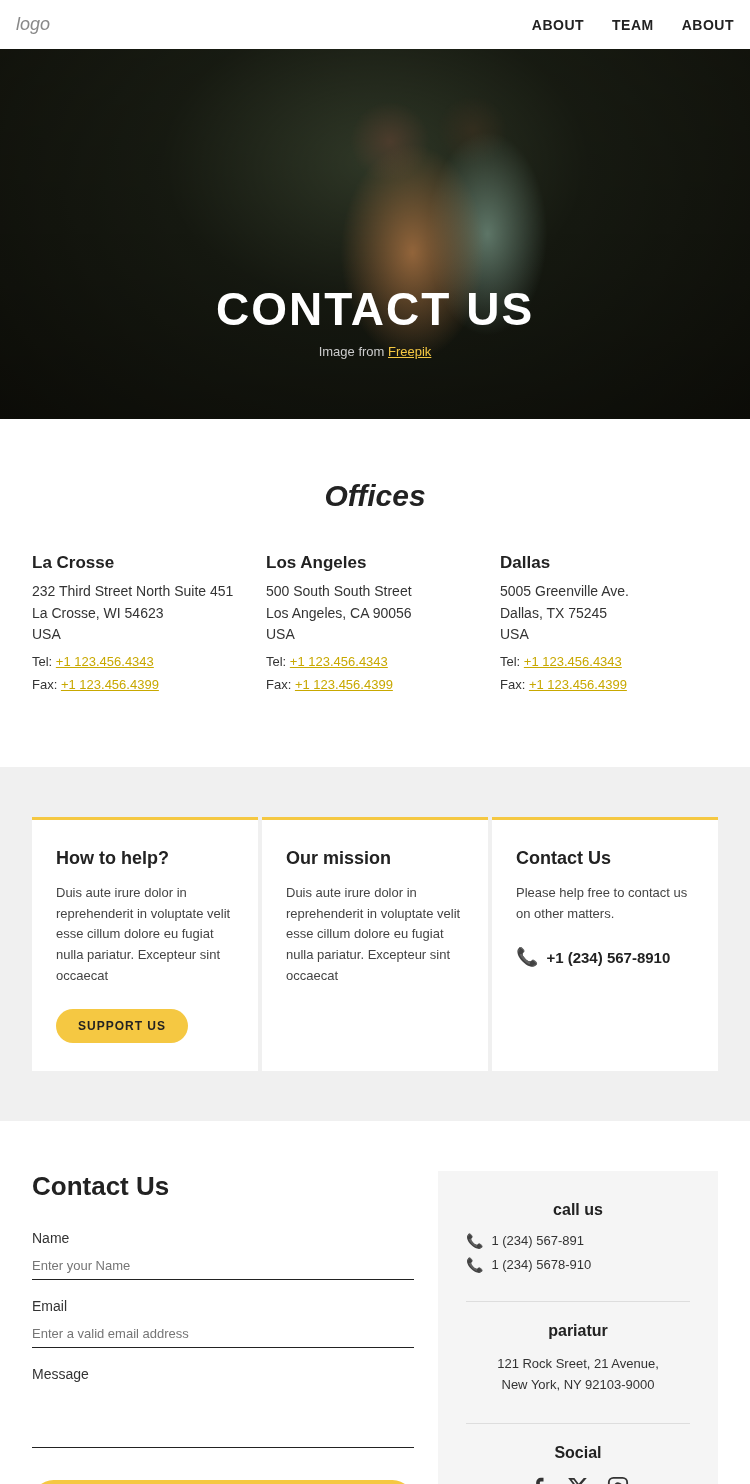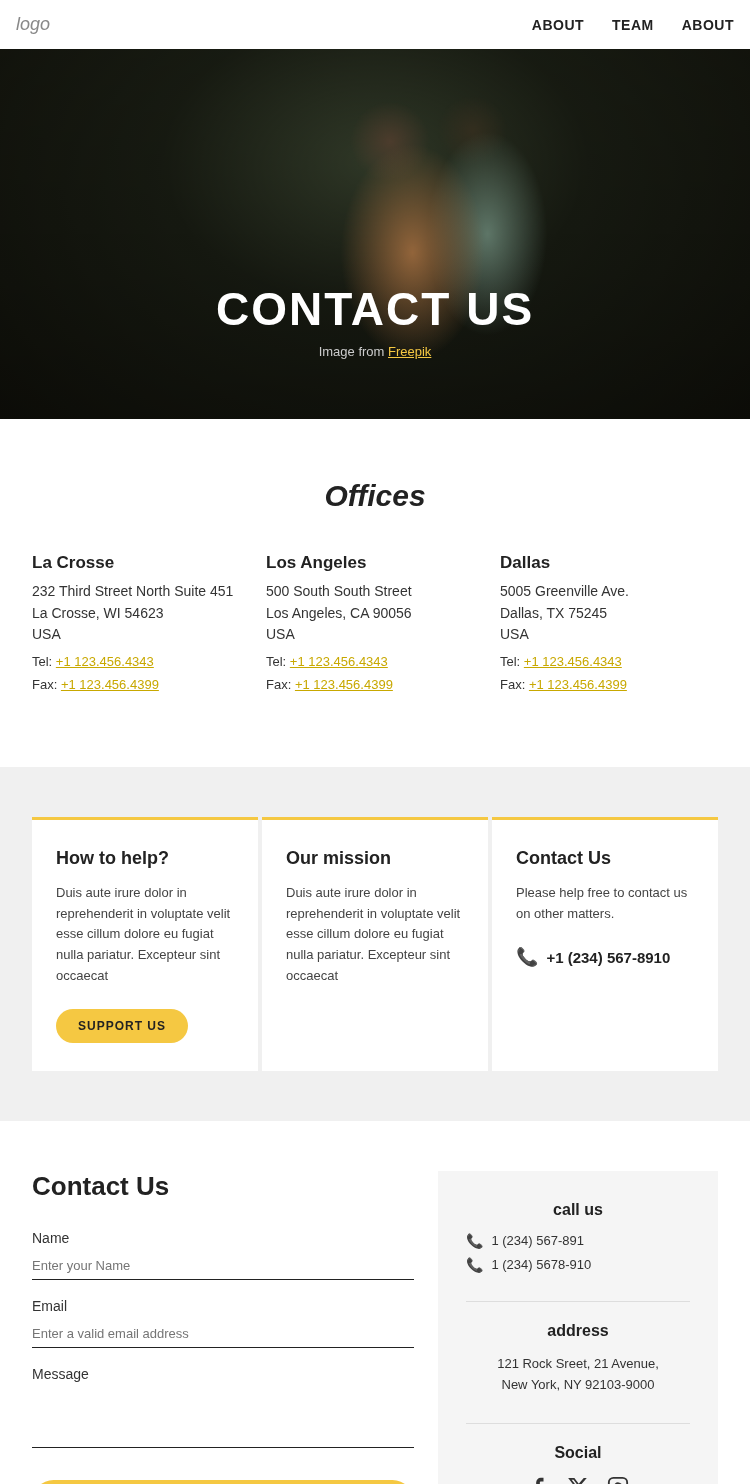--- a/index.html
+++ b/index.html
@@ -394,21 +394,21 @@
       </div>
       <div class="sidebar-phone">
         <span class="ph-icon">📞</span>
         <span>1 (234) 5678-910</span>
       </div>
     </div>
 
     <hr class="divider">
 
     <div class="sidebar-section">
-      <h3>address</h3>
+      <h3>pariatur</h3>
       <div class="sidebar-address">
         <span>121 Rock Sreet, 21 Avenue,</span><br>
         <span>New York, NY 92103-9000</span>
       </div>
     </div>
 
     <hr class="divider">
 
     <div class="sidebar-section">
       <h3>Social</h3>

